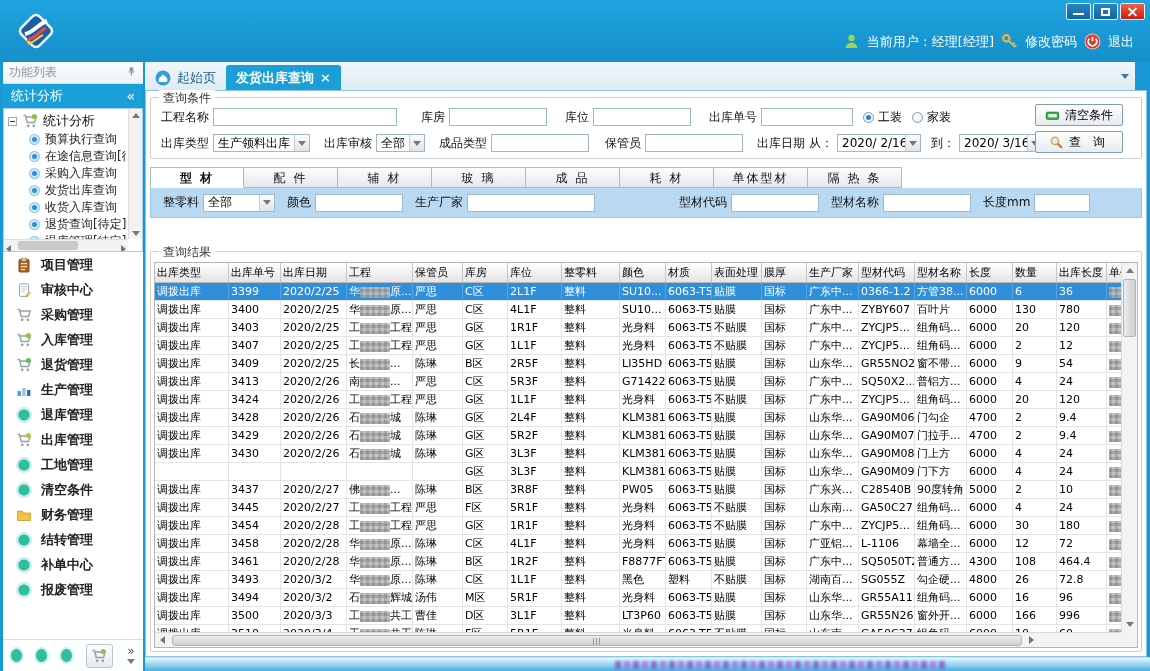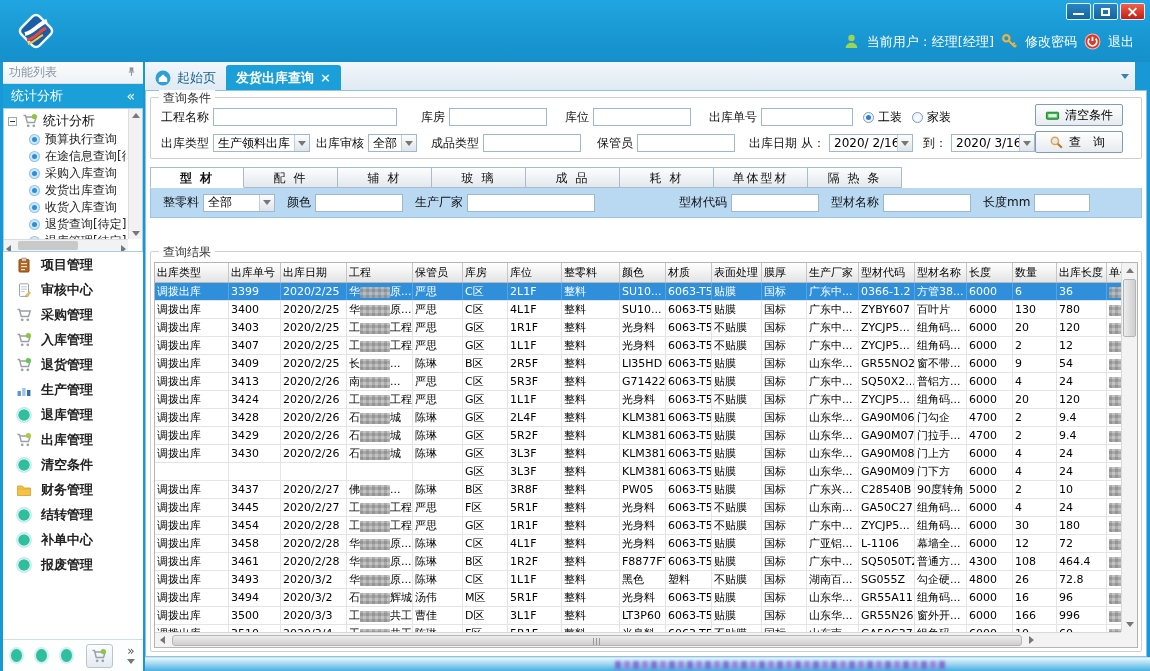--- a/index.html
+++ b/index.html
@@ -309,20 +309,27 @@
               <circle cx="11.8" cy="12.8" r="1.4" fill="#99a0a6"></circle>
               <circle cx="12.3" cy="3.6" r="2.6" fill="#aace3c"></circle>
             </svg></span>
           <span>出库管理</span>
         </div>
         <div class="mi-row">
           <span class="mi"><svg viewBox="0 0 16 16">
               <circle cx="8" cy="8" r="7.2" fill="none" stroke="#bfe8f5" stroke-width="1.4"></circle>
               <circle cx="8" cy="8" r="5.8" fill="#2fbf9a"></circle>
             </svg></span>
+          <span>工地管理</span>
+        </div>
+        <div class="mi-row">
+          <span class="mi"><svg viewBox="0 0 16 16">
+              <circle cx="8" cy="8" r="7.2" fill="none" stroke="#bfe8f5" stroke-width="1.4"></circle>
+              <circle cx="8" cy="8" r="5.8" fill="#2fbf9a"></circle>
+            </svg></span>
           <span>清空条件</span>
         </div>
         <div class="mi-row">
           <span class="mi"><svg viewBox="0 0 16 16">
               <path d="M1.5 4h5l1.5 2h6.5v7.5h-13z" fill="#f6c244" stroke="#caa02c" stroke-width=".8"></path>
               <path d="M1.5 7h13" stroke="#e3af34" stroke-width=".8"></path>
             </svg></span>
           <span>财务管理</span>
         </div>
         <div class="mi-row">
@@ -404,21 +411,21 @@
           </span>
         </div>
         <div class="qrow r2">
           <span class="qlab">出库类型</span>
           <span class="dd" style="width:102px">
             <span class="val">生产领料出库</span>
               <span class="dbtn">
                 <i class="tri-down"></i>
               </span>
           </span>
-          <span class="qlab" style="margin-left:6px">出库审核</span>
+          <span class="qlab" style="margin-left:14px">出库审核</span>
           <span class="dd" style="width:86px">
             <span class="val">全部</span>
               <span class="dbtn">
                 <i class="tri-down"></i>
               </span>
           </span>
           <span class="qlab" style="margin-left:14px">成品类型</span>
           <input class="txt" style="width: 98px;">
           <span class="qlab" style="margin-left:16px">保管员</span>
           <input class="txt" style="width: 98px;">

